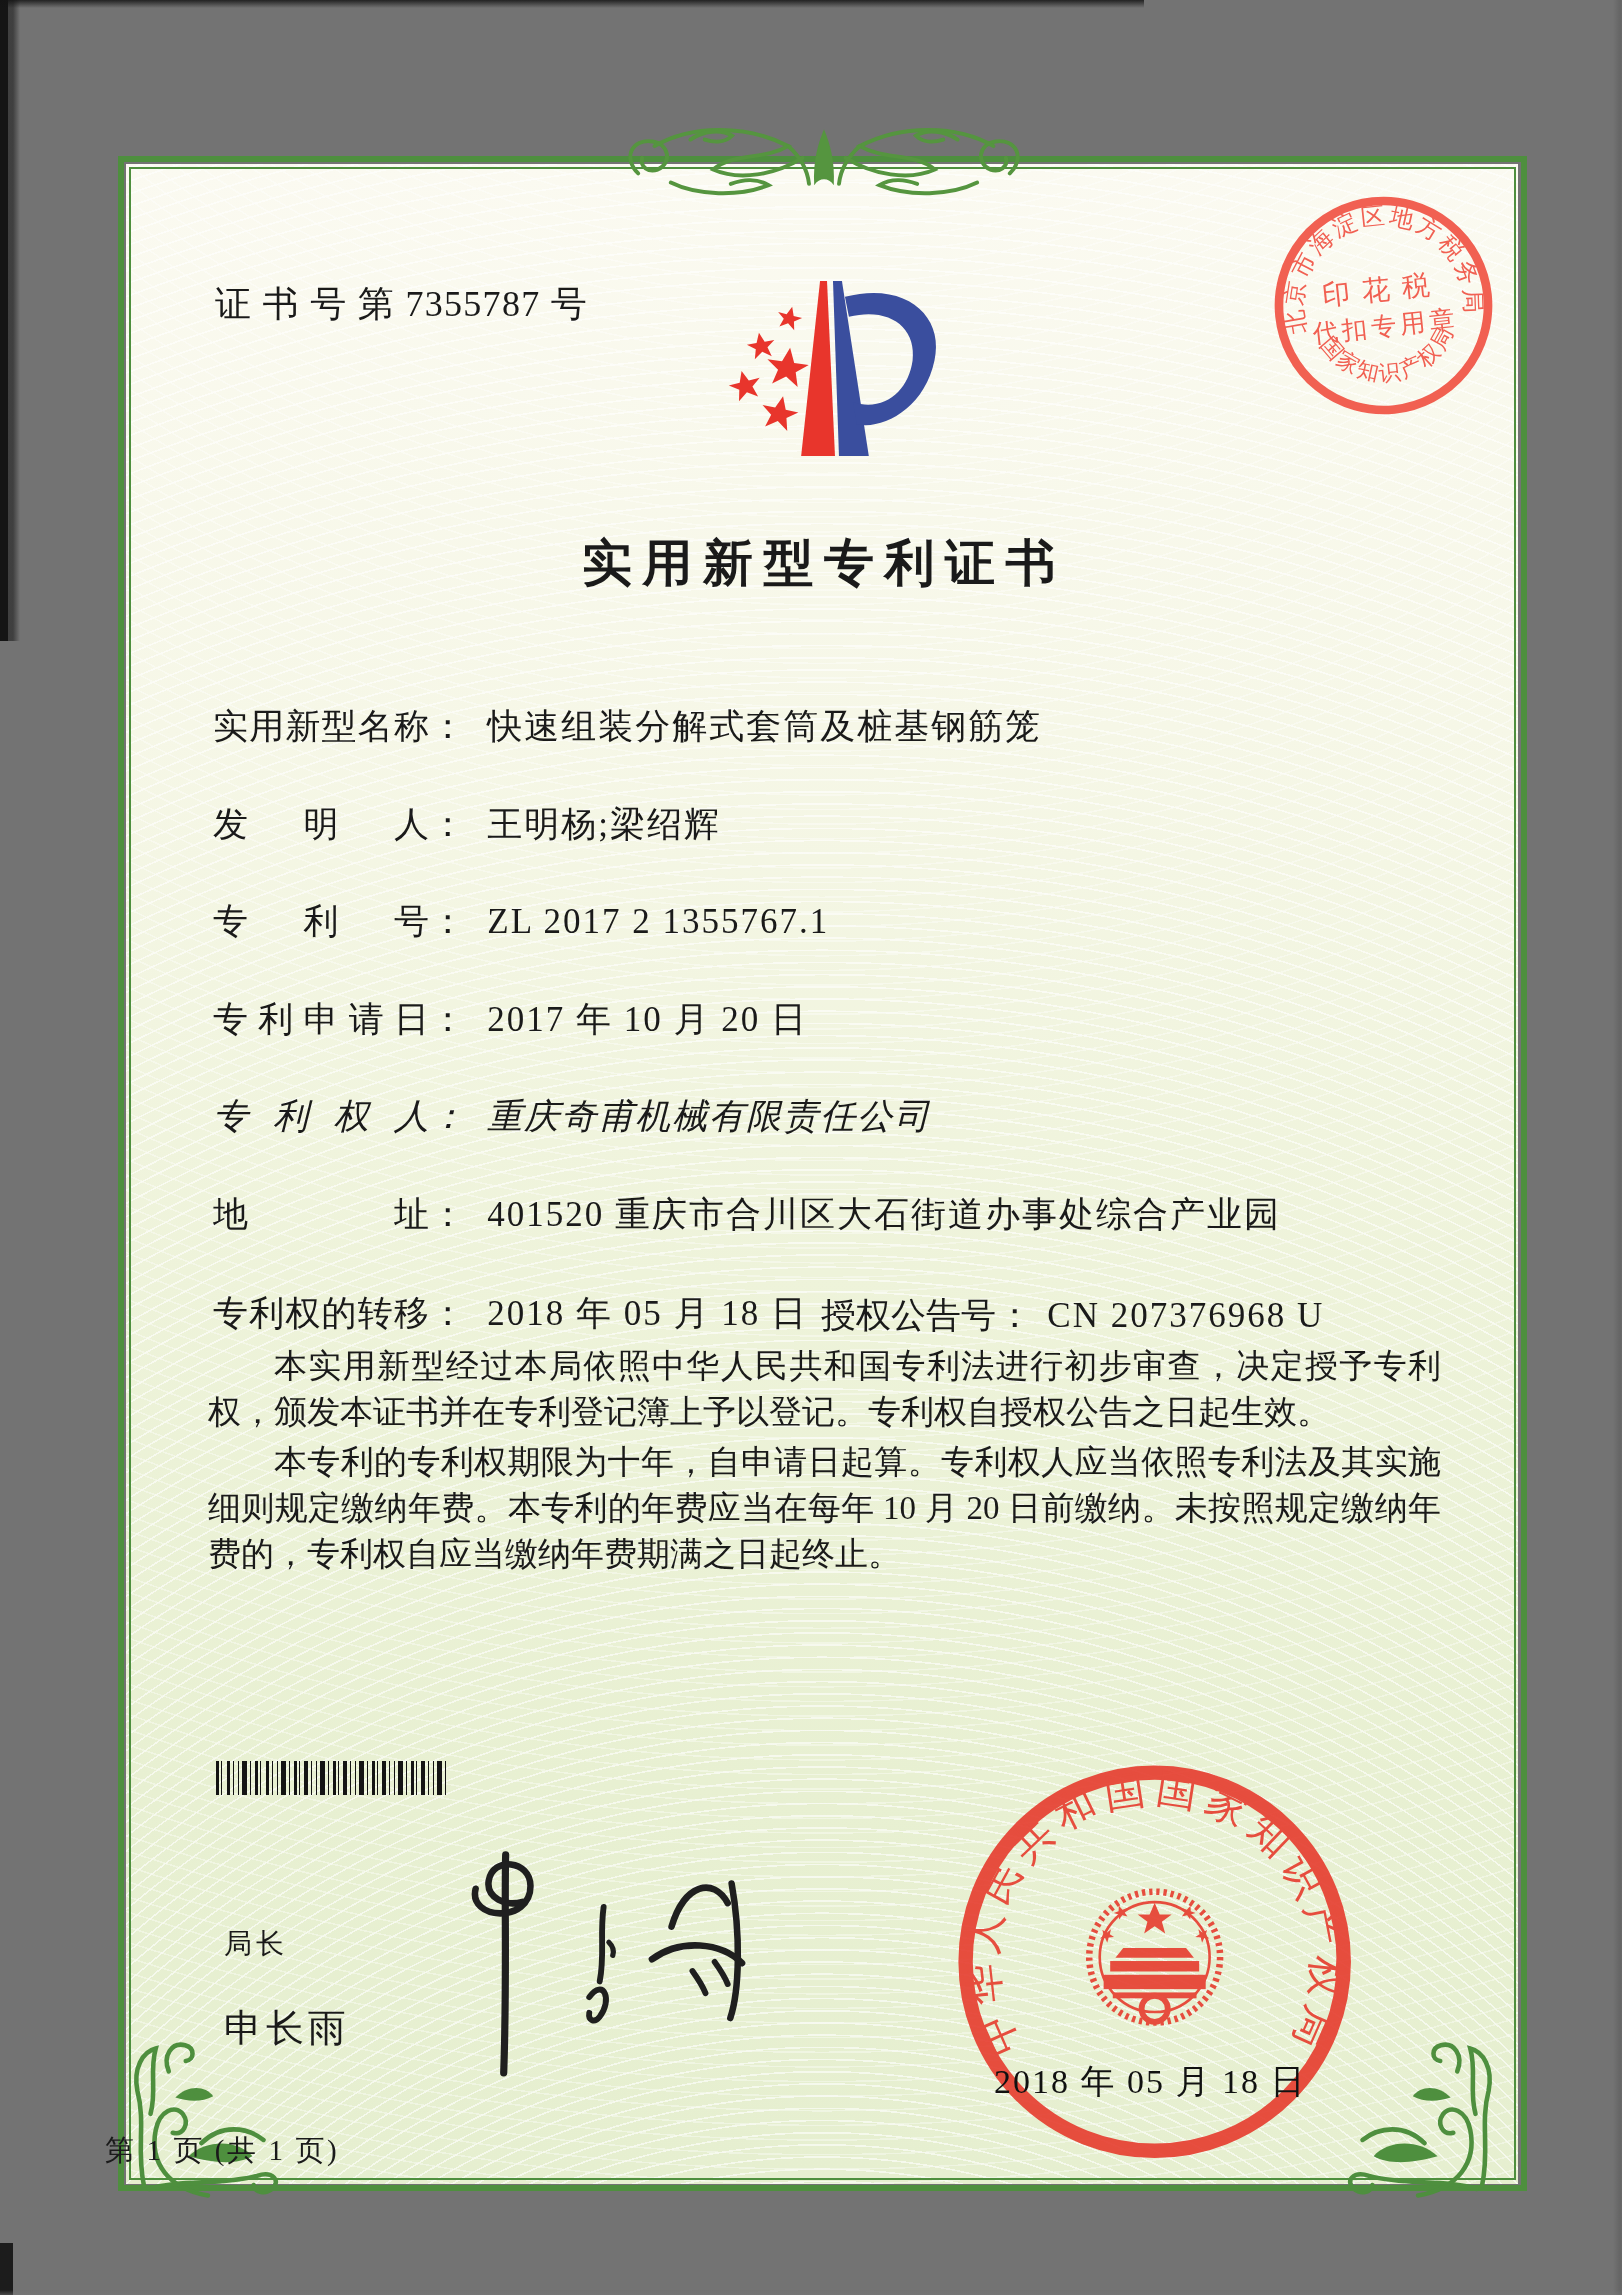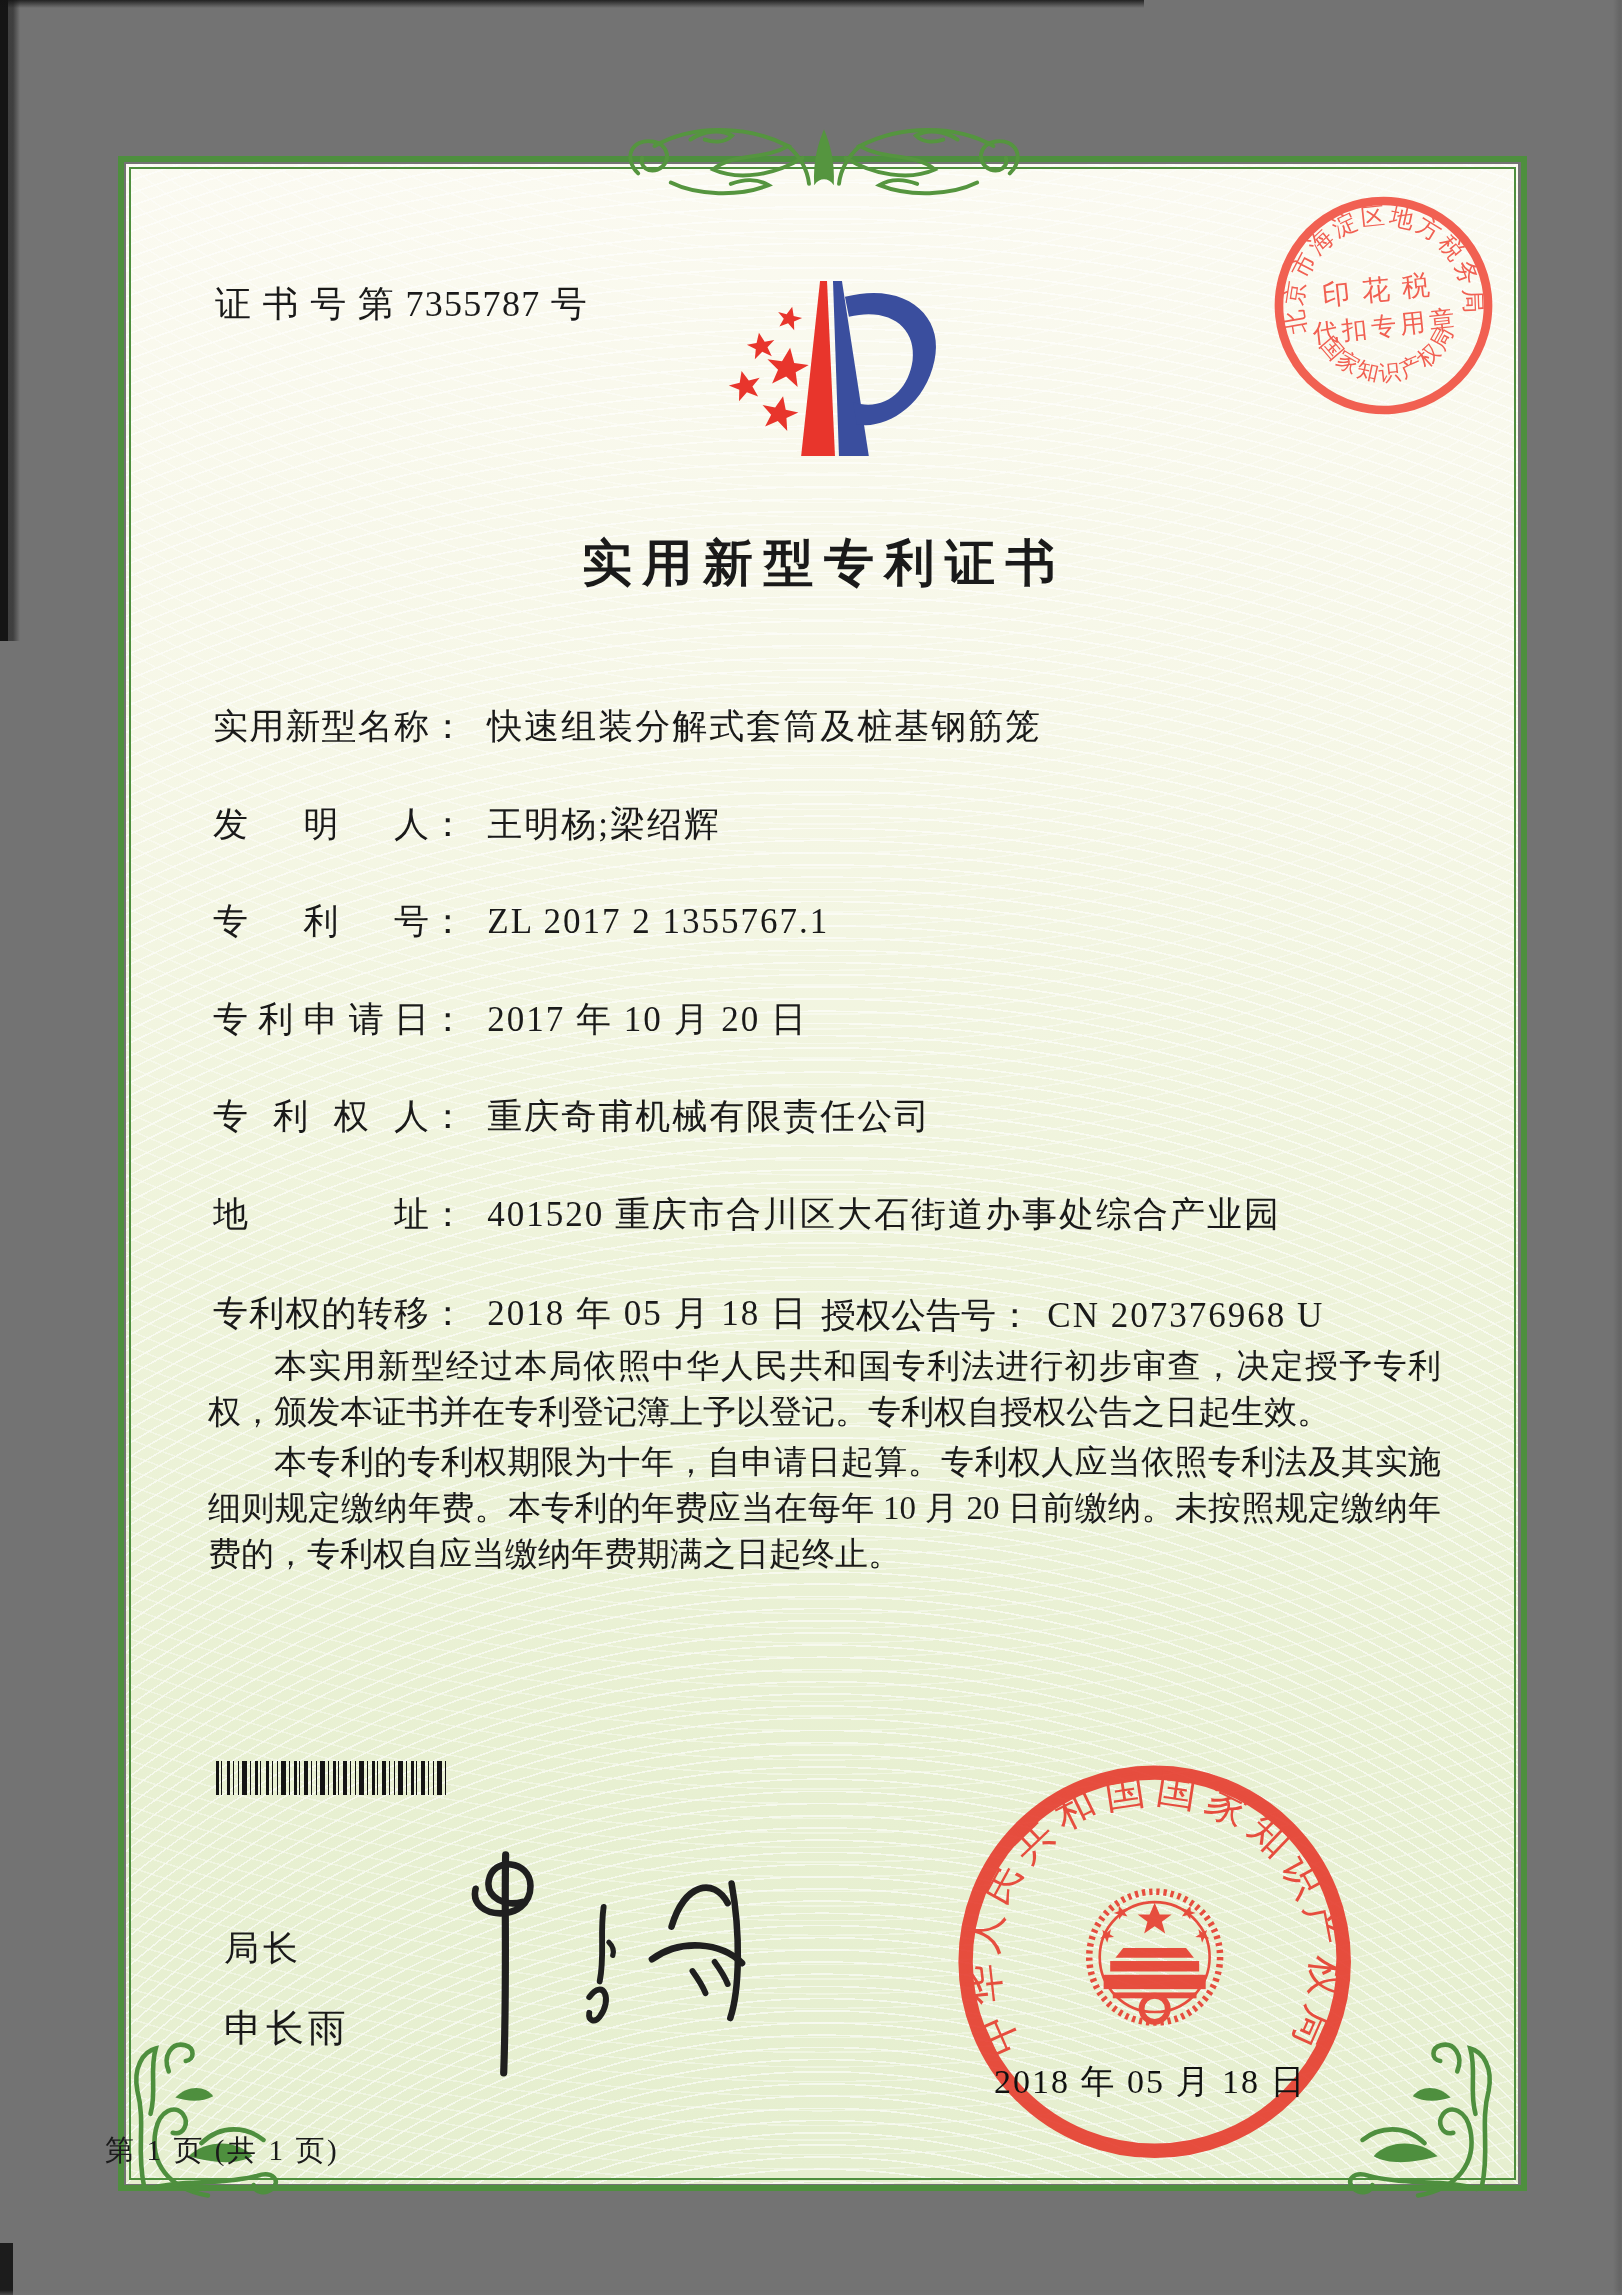--- a/index.html
+++ b/index.html
@@ -50,21 +50,21 @@
     position:absolute; left:216px; top:1761px; width:234px; height:34px;
     background:repeating-linear-gradient(90deg,
       #141414 0 2.6px, transparent 2.6px 4.6px,
       #141414 4.6px 5.9px, transparent 5.9px 10.5px,
       #141414 10.5px 14.4px, transparent 14.4px 17px,
       #141414 17px 18.3px, transparent 18.3px 21.6px,
       #141414 21.6px 23px, transparent 23px 26px,
       #141414 26px 31px, transparent 31px 34px,
       #141414 34px 35px, transparent 35px 39px);
   }
-  #signer-title{left:224px; top:1925px; font-size:35px; letter-spacing:3.9px;}
+  #signer-title{left:224px; top:1925px; font-size:28px; letter-spacing:3.9px;}
   #signer-name{left:224px; top:2003px; font-size:38px; letter-spacing:3.9px;}
   #seal-date{left:994px; top:2059px; font-size:34px; letter-spacing:2px; color:#111;}
   #footer-page{left:105px; top:2131px; width:1308px; text-align:left; font-size:29px; letter-spacing:2.6px;}
   
   .scan{position:absolute; pointer-events:none;}
   #edge-left{left:0; top:0; width:19.6px; height:641px;
     background:linear-gradient(to right,#151515 0 7.8px,rgba(21,21,21,.55) 7.8px 13px,rgba(21,21,21,0));}
   #edge-left2{left:0; top:2243px; width:13px; height:52px; background:#1c1c1c;}
   #edge-top{left:0; top:0; width:1144px; height:7.8px;
     background:linear-gradient(to bottom,rgba(20,20,20,.85),rgba(20,20,20,0));}
@@ -180,21 +180,21 @@
   </div>
   <div class="row" style="top:801px;">
     <span class="flabel">发明人</span><span class="fcolon">：</span><span class="fvalue">王明杨;梁绍辉</span>
   </div>
   <div class="row" style="top:898px;">
     <span class="flabel">专利号</span><span class="fcolon">：</span><span class="fvalue">ZL 2017 2 1355767.1</span>
   </div>
   <div class="row" style="top:996px;">
     <span class="flabel">专利申请日</span><span class="fcolon">：</span><span class="fvalue">2017 年 10 月 20 日</span>
   </div>
-  <div class="row" style="top:1093px;">
+  <div class="row" style="top:1093px;font-style:italic;">
     <span class="flabel">专利权人</span><span class="fcolon">：</span><span class="fvalue">重庆奇甫机械有限责任公司</span>
   </div>
   <div class="row" style="top:1191px;">
     <span class="flabel">地址</span><span class="fcolon">：</span><span class="fvalue">401520 重庆市合川区大石街道办事处综合产业园</span>
   </div>
   <div class="row" style="top:1290px;">
     <span class="flabel">专利权的转移</span><span class="fcolon">：</span><span class="fvalue">2018 年 05 月 18 日</span>
   </div>
   <div id="grant-no">
     <span>授权公告号</span><span class="fcolon">：</span><span class="fvalue">CN 207376968 U</span>

